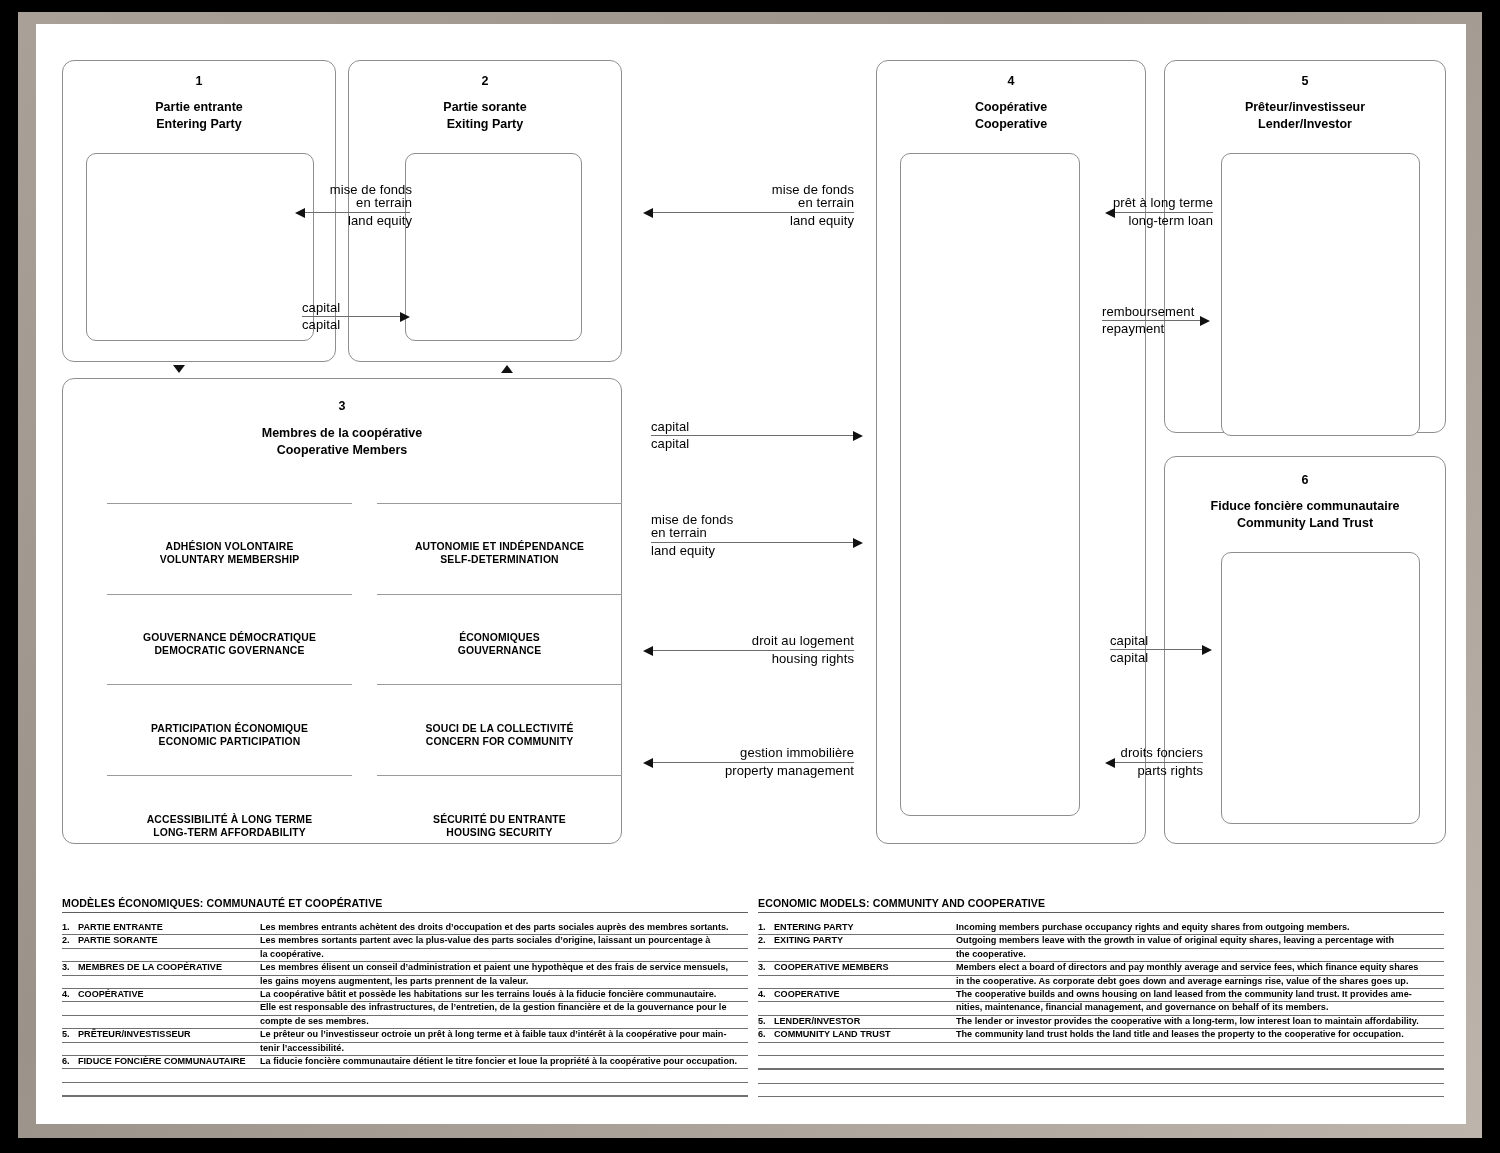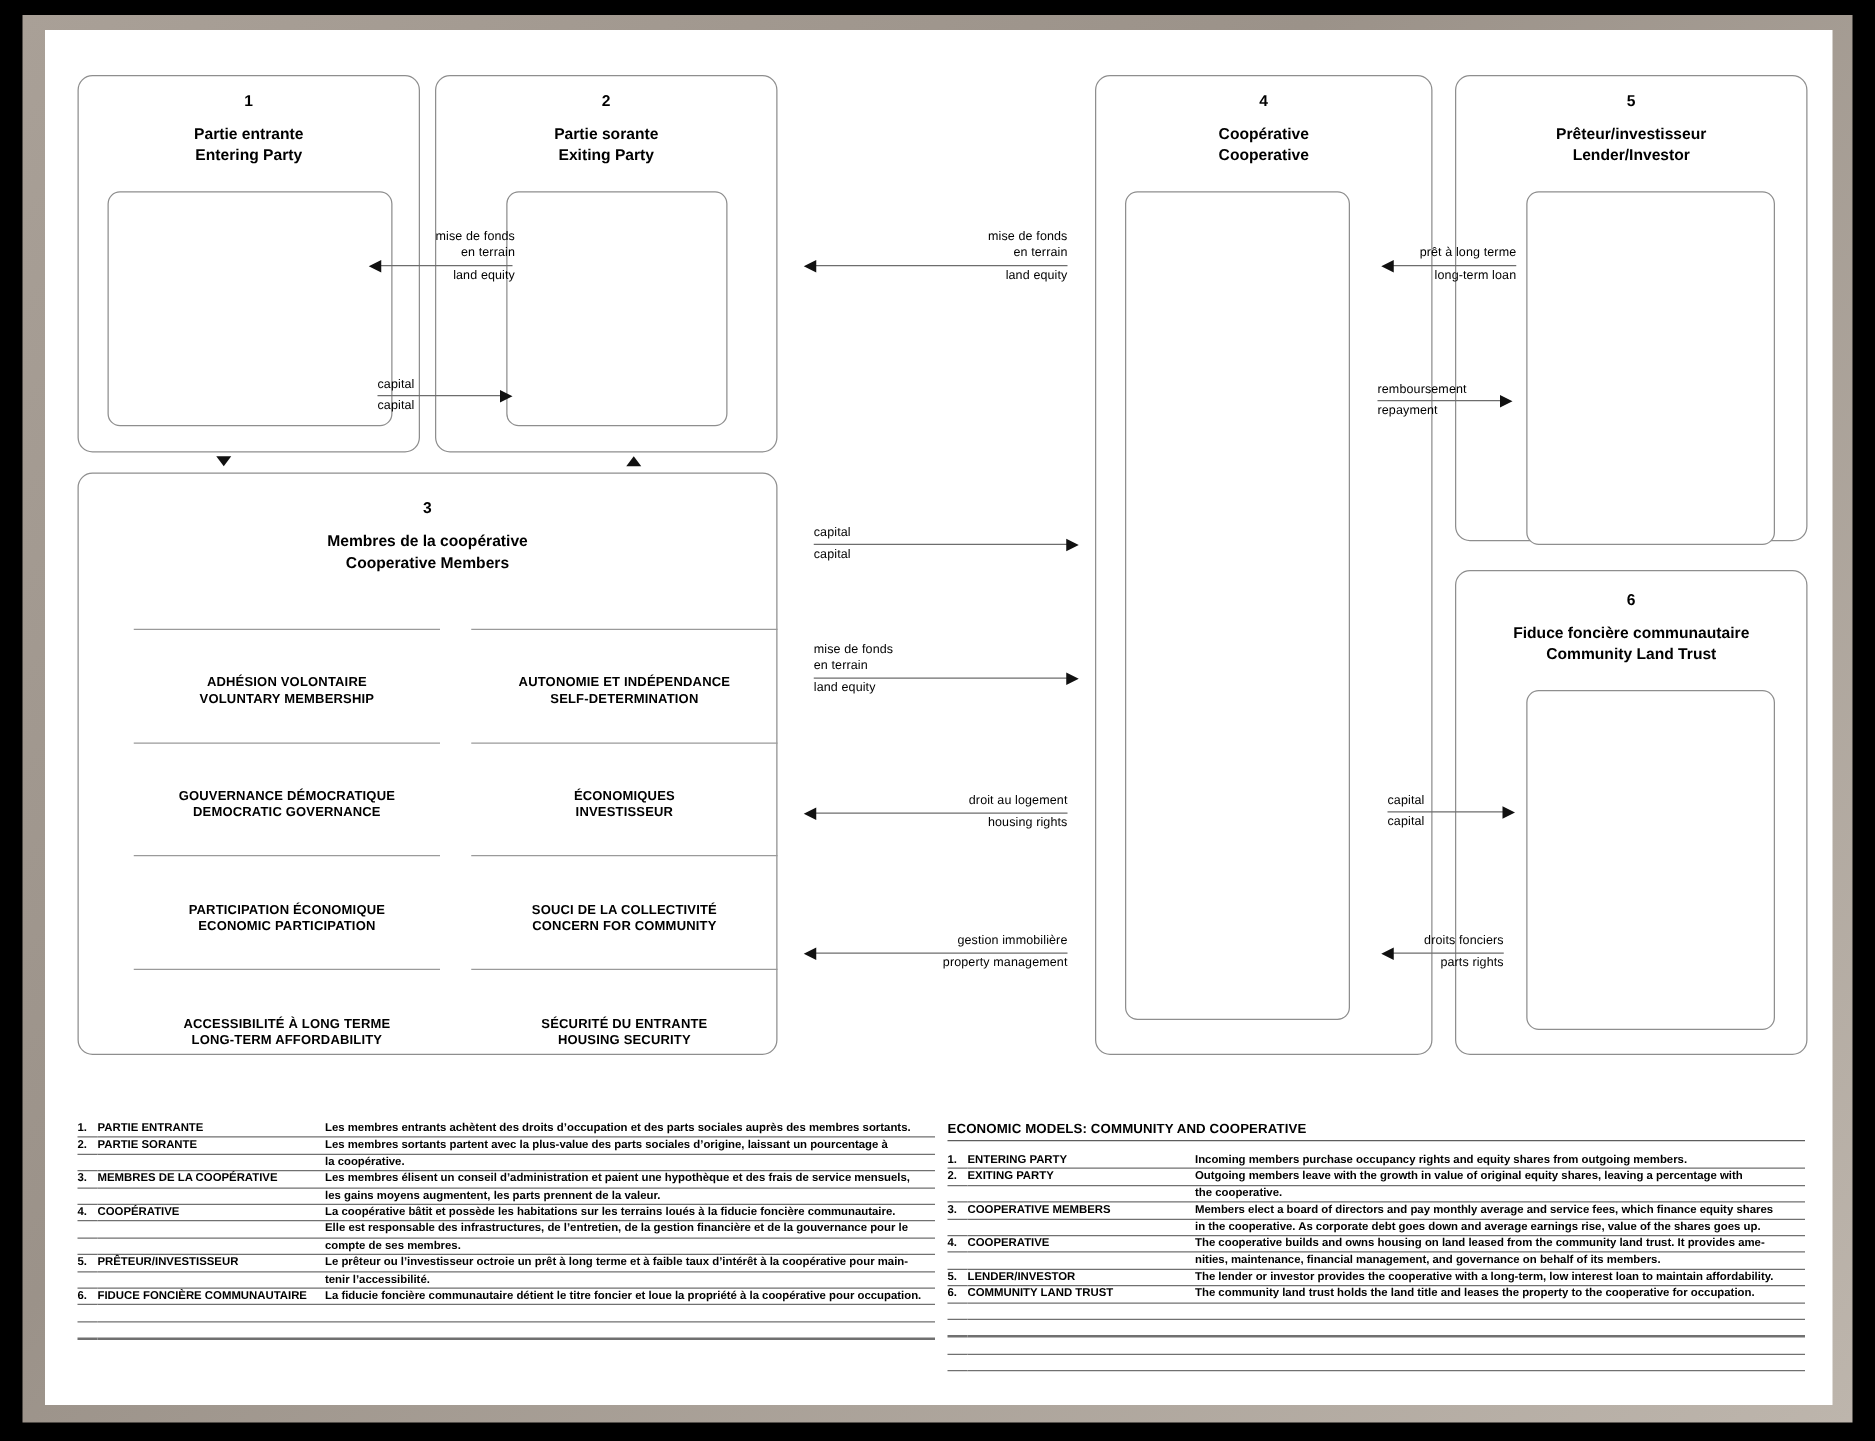--- a/index.html
+++ b/index.html
@@ -42,21 +42,21 @@
   
   .arrow { position:absolute; height:1px; background:#6d6d6d; }
   .arrow::after {
     content:""; position:absolute; top:-4.5px; width:0; height:0;
     border-top:5px solid transparent; border-bottom:5px solid transparent;
   }
   .arrow.right::after { right:-9px; border-left:10px solid #111; }
   .arrow.left::after  { left:-9px;  border-right:10px solid #111; }
 
   .alabel {
-    position:absolute; font-size:10px; color:#000; font-weight:normal;
+    position:absolute; font-size:13px; color:#000; font-weight:normal;
     white-space:nowrap; line-height:13px; letter-spacing:.1px;
   }
   .alabel.r { text-align:right; }
 
   .tri { position:absolute; width:0; height:0; }
   .tri.down { border-left:6px solid transparent; border-right:6px solid transparent; border-top:8px solid #111; }
   .tri.up   { border-left:6px solid transparent; border-right:6px solid transparent; border-bottom:8px solid #111; }
 
   
   .prin {
@@ -133,21 +133,21 @@
           <div>SELF-DETERMINATION</div>
         </div>
 
         <div class="prin" style="left:44px; top:252px; width:245px;">
           <div>GOUVERNANCE DÉMOCRATIQUE</div>
           <div>DEMOCRATIC GOVERNANCE</div>
         </div>
 
         <div class="prin" style="left:314px; top:252px; width:245px;">
           <div>ÉCONOMIQUES</div>
-          <div>INVESTISSEUR</div>
+          <div>GOUVERNANCE</div>
         </div>
 
         <div class="prin" style="left:44px; top:343px; width:245px;">
           <div>PARTICIPATION ÉCONOMIQUE</div>
           <div>ECONOMIC PARTICIPATION</div>
         </div>
 
         <div class="prin" style="left:314px; top:343px; width:245px;">
           <div>SOUCI DE LA COLLECTIVITÉ</div>
           <div>CONCERN FOR COMMUNITY</div>
@@ -235,20 +235,21 @@
 
       <div class="arrow right" style="left:1074px; top:625px; width:93px;"></div>
       <div class="alabel" style="left:1074px; top:610px;">capital</div>
       <div class="alabel" style="left:1074px; top:627px;">capital</div>
 
       <div class="arrow left" style="left:1078px; top:738px; width:89px;"></div>
       <div class="alabel r" style="left:1060px; top:722px; width:107px;">droits fonciers</div>
       <div class="alabel r" style="left:1060px; top:740px; width:107px;">parts rights</div>
 
       <div class="legend fr" style="left:26px; top:873px; width:686px;">
+        <h2>MODÈLES ÉCONOMIQUES: COMMUNAUTÉ ET COOPÉRATIVE</h2>
         <table class="lt">
             <tbody id="fr-body">
               <tr>
                 <td class="num">1.</td>
                 <td class="ttl">PARTIE ENTRANTE</td>
                 <td class="dsc">Les membres entrants achètent des droits d’occupation et des parts sociales auprès des membres sortants.</td>
               </tr>
               <tr>
                 <td class="num">2.</td>
                 <td class="ttl">PARTIE SORANTE</td>

